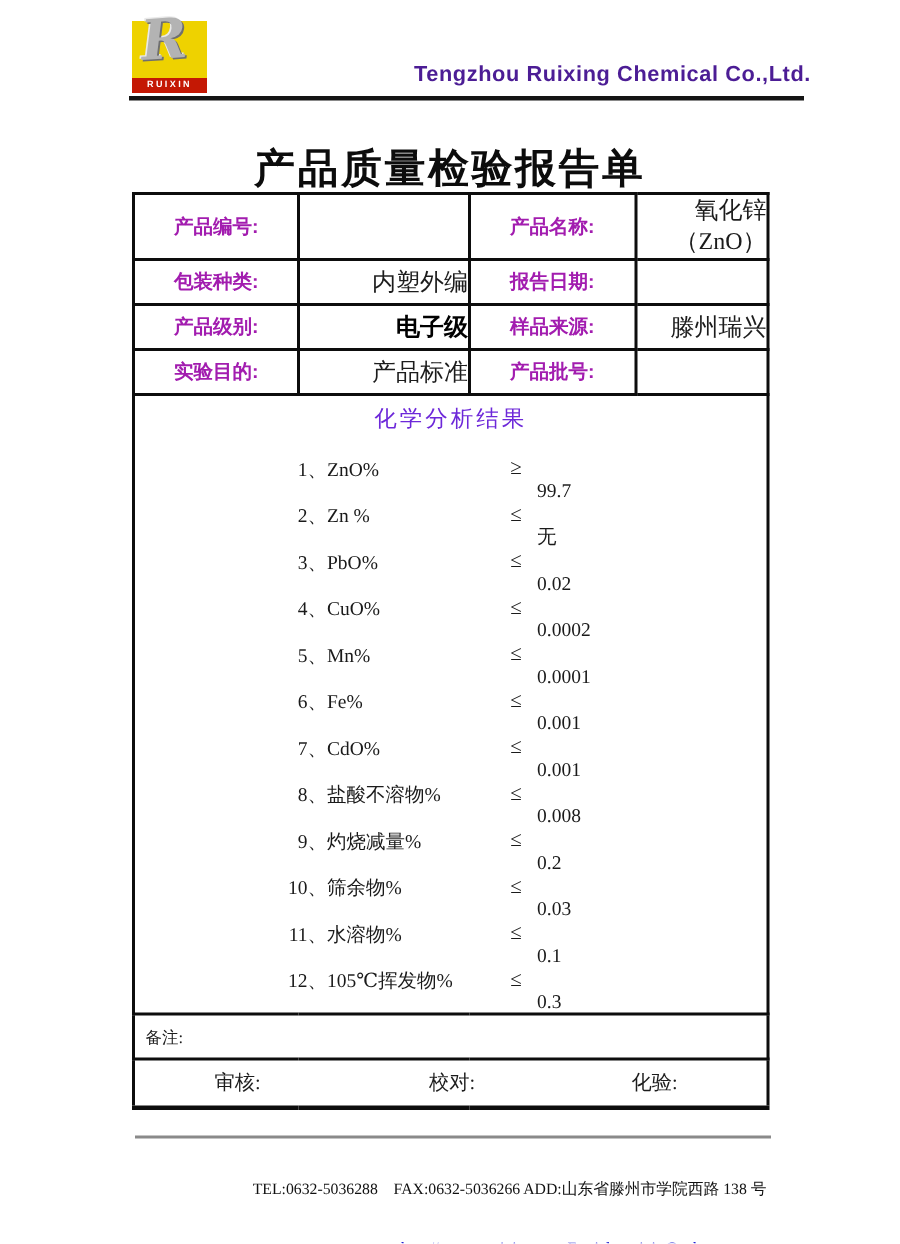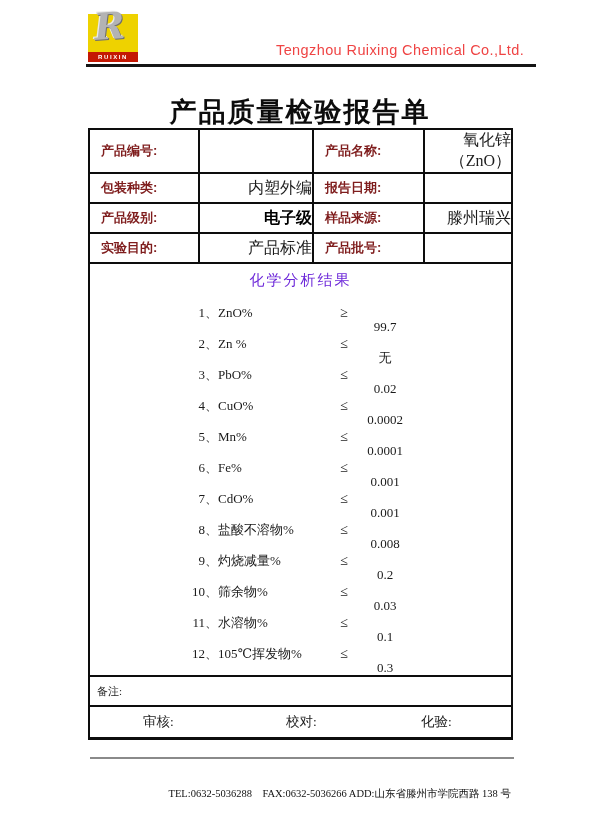--- a/index.html
+++ b/index.html
@@ -12,47 +12,47 @@
   .logo-r{position:absolute;left:6px;top:-6px;font-family:"DejaVu Serif",serif;
           font-style:italic;font-weight:bold;font-size:37px;line-height:1;
           color:#b3b3b3;text-shadow:1px 1px 0 #6f6f6f,-1px -1px 0 #e9e9e9;
           transform:rotate(-4deg);}
   .logo-band{width:50px;height:10px;background:#c41804;color:#fff;
              font-family:"Liberation Sans",sans-serif;font-weight:bold;font-size:6px;
              letter-spacing:1.6px;text-align:center;line-height:10px;}
   .company-cn{position:absolute;left:131px;top:42px;font-size:14px;letter-spacing:0.4px;
               color:#2b2b2b;white-space:nowrap;}
   .company-en{position:absolute;left:276px;top:42px;font-family:"Liberation Sans",sans-serif;
-              font-weight:normal;font-size:14.5px;letter-spacing:0.4px;color:#ef4444;white-space:nowrap;}
+              font-weight:bold;font-size:14.5px;letter-spacing:0.4px;color:#4c1d95;white-space:nowrap;}
   .header-rule{position:absolute;left:86px;top:64px;width:450px;height:3px;background:#151515;}
 
   
   .title{position:absolute;left:0;top:94px;width:600px;text-align:center;
          font-family:"Liberation Sans",sans-serif;font-weight:bold;font-size:27px;
          letter-spacing:2px;color:#0c0c0c;}
 
   
   .info-table{position:absolute;left:88px;top:128px;width:423px;border-collapse:collapse;
               table-layout:fixed;font-size:13px;}
   .info-table td{border:2px solid #0d0d0d;padding:0;vertical-align:middle;overflow:hidden;}
   .info-table{border:2px solid #0d0d0d;border-bottom:3px solid #0d0d0d;}
   td.lbl{font-family:"Liberation Sans",sans-serif;font-weight:bold;font-size:13px;
-         color:#7f1d1d;padding-left:11px;}
+         color:#a21caf;padding-left:26px;}
   td.val{text-align:right;font-size:16px;}
   .val-bold{font-family:"Liberation Sans",sans-serif;font-weight:bold;color:#000;}
   tr.r{height:30px;}
 
   .analysis-cell{height:406px;vertical-align:top !important;padding-top:5px !important;}
   .analysis-title{height:22px;line-height:22px;text-align:center;font-size:15px;
                   letter-spacing:2px;margin-bottom:6px;color:#6d28d9;}
   .item{display:flex;align-items:center;height:31px;font-size:13px;color:#1a1a1a;}
   .it-num{width:128px;text-align:right;white-space:pre;}
   .it-name{width:112px;text-align:left;white-space:pre;}
   .it-op{width:28px;text-align:center;font-size:14px;}
-  .it-val{width:54px;text-align:center;margin-top:28px;}
+  .it-val{width:54px;text-align:left;margin-top:28px;}
 
   .remark-cell{height:28px;padding-left:7px !important;font-size:11px;margin-top:28px;}
   .signoff-cell{height:30px;padding-left:5px !important;font-size:13.5px;}
   .so{display:inline-block;}
   .so-1{width:143px;margin-left:48px;}
   .so-2{width:135px;}
 
   
   .footer-rule{position:absolute;left:90px;top:757px;width:424px;height:2px;background:#8a8a8a;}
   .footer{position:absolute;right:89px;top:761px;text-align:right;font-size:10.5px;

